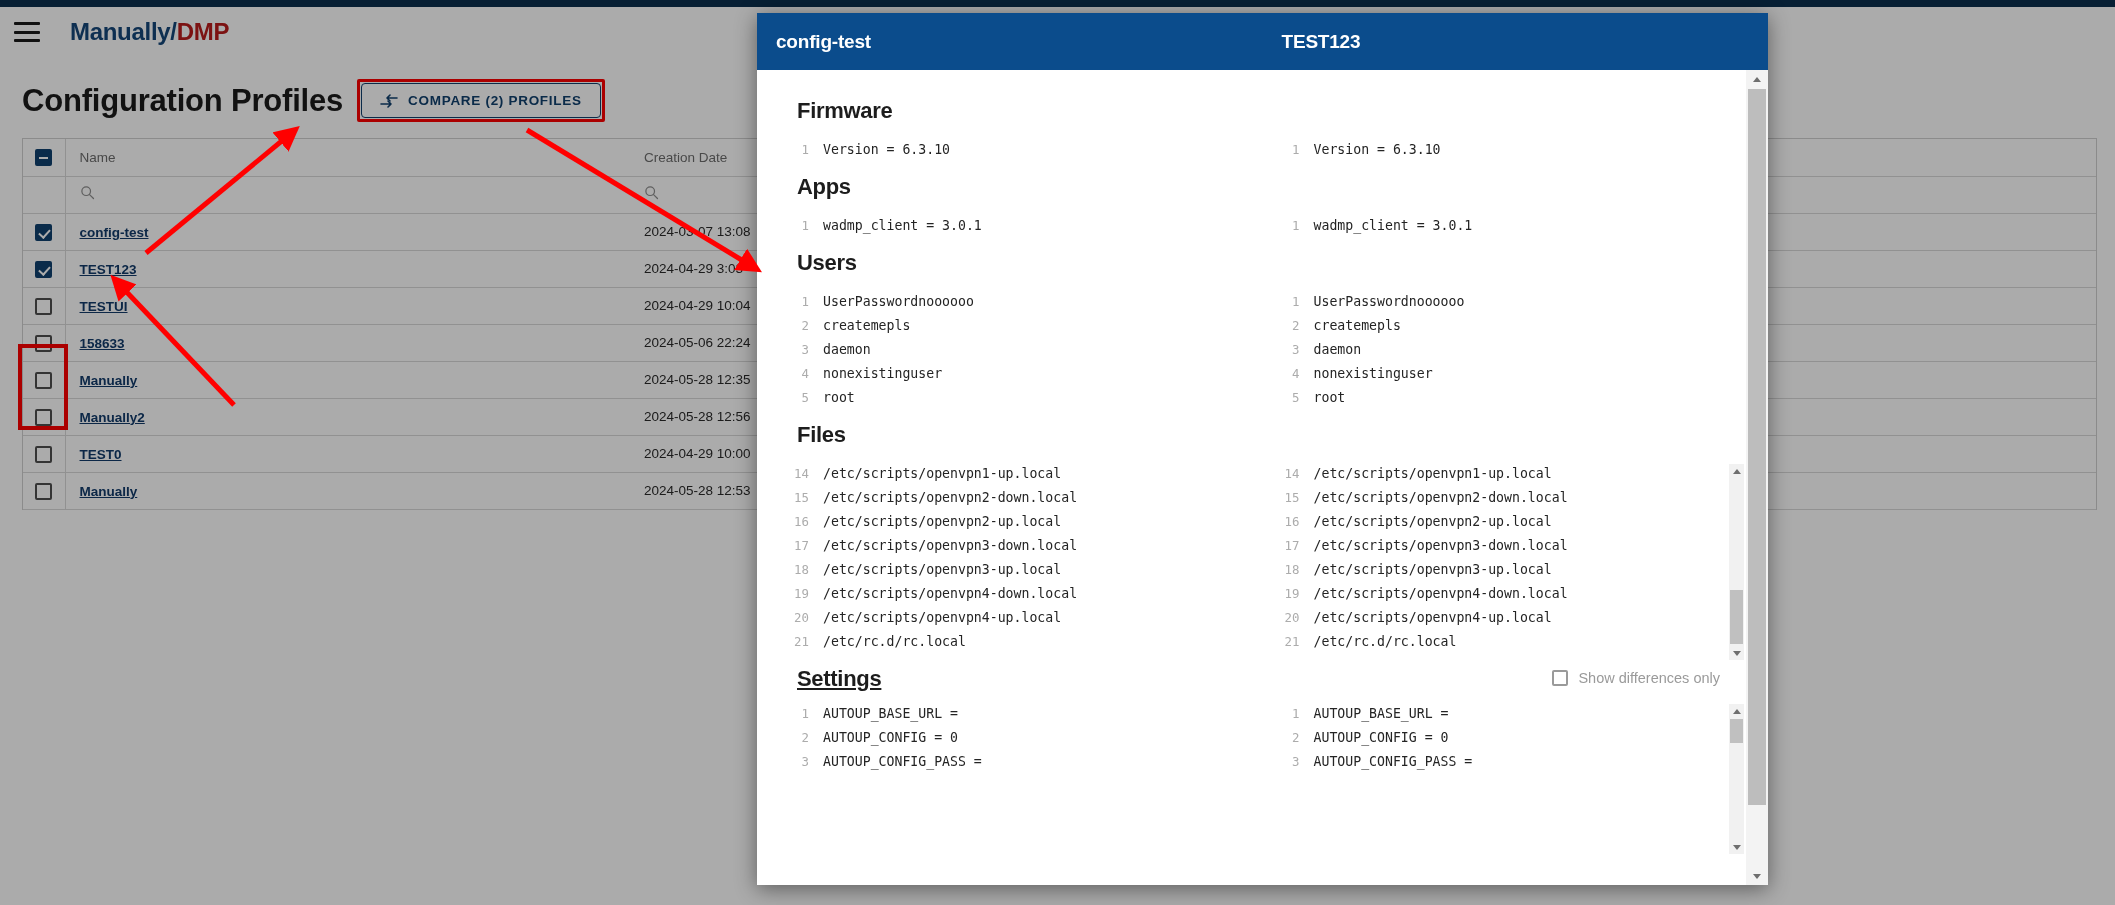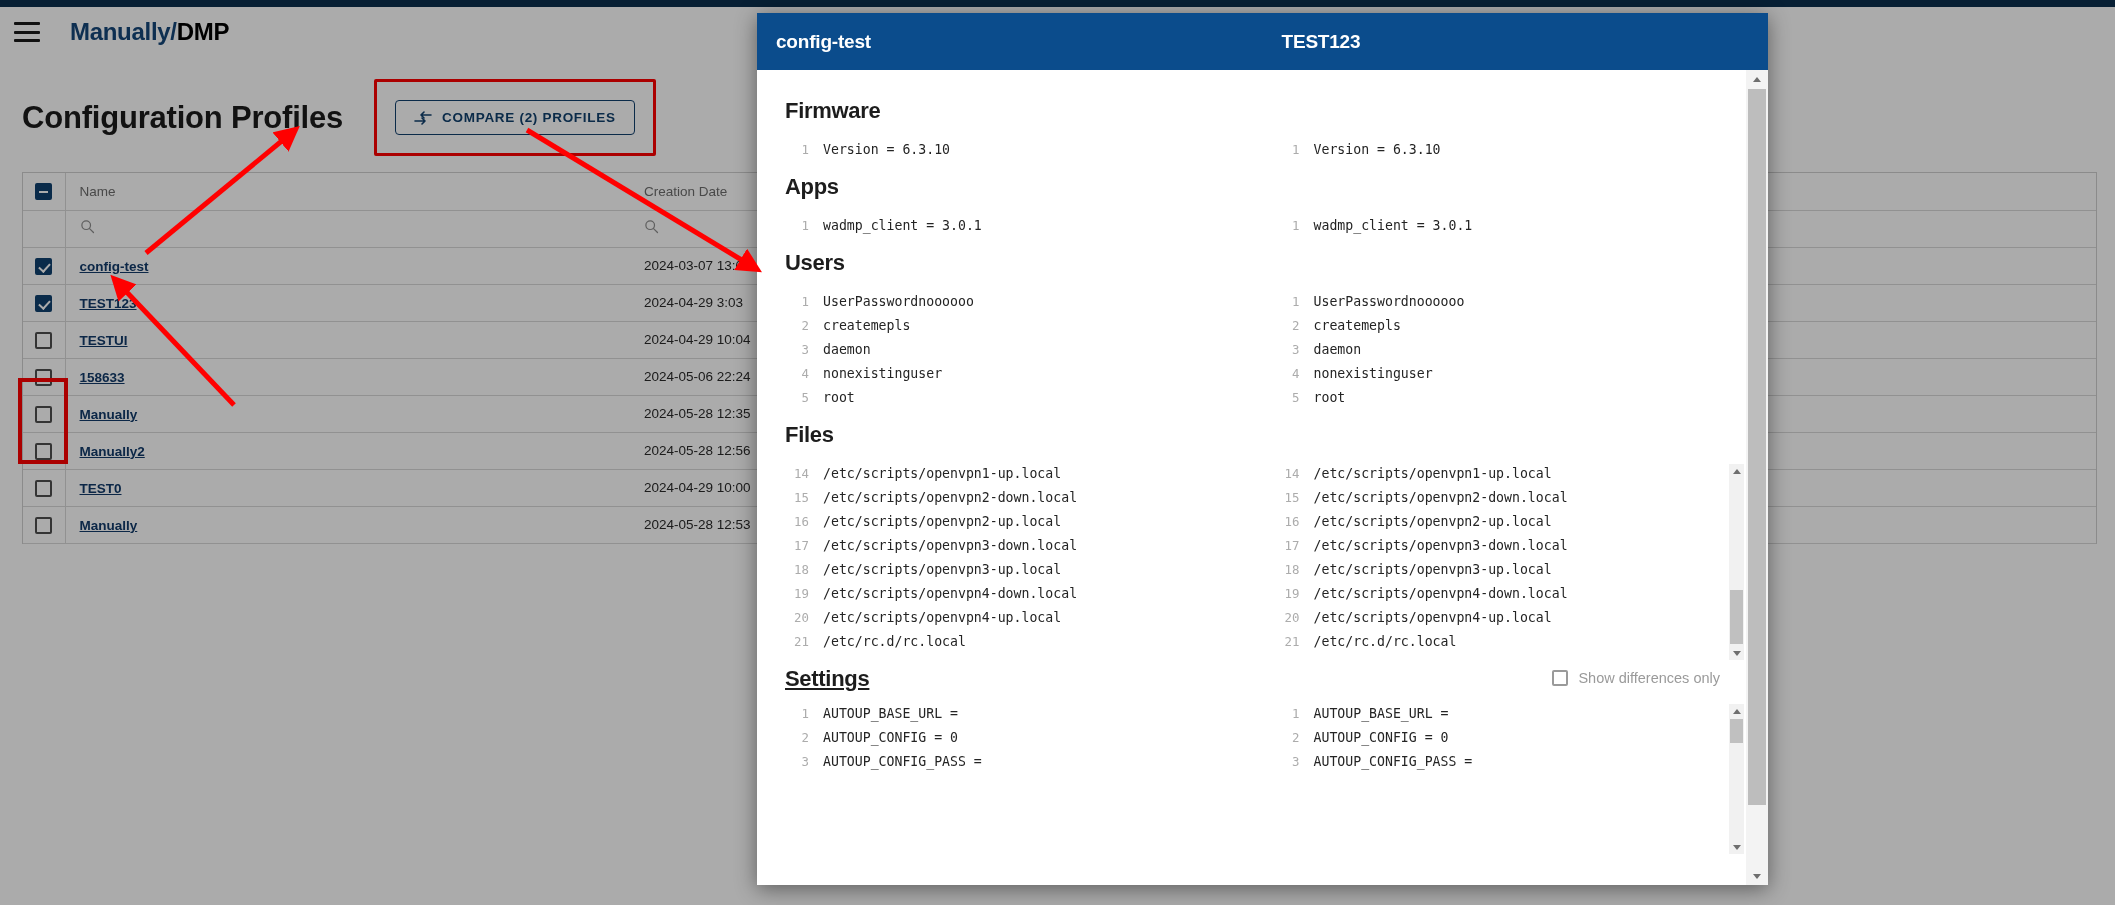--- a/index.html
+++ b/index.html
@@ -30,35 +30,35 @@
     display: flex; flex-direction: column; justify-content: space-between;
     cursor: pointer;
   }
   .hamburger i { display: block; height: 3px; background: #1a1a1a; border-radius: 1px; }
   .brand {
     font-size: 24px; font-weight: bold; letter-spacing: -0.3px;
     white-space: nowrap;
   }
   .brand .b1 { color: #15477a; }
   .brand .b2 { color: #15477a; }
-  .brand .b3 { color: #000000; }
+  .brand .b3 { color: #b91c1c; }
 
   .content {
     position: absolute; top: 57px; left: 0; right: 0; bottom: 0;
     background: #fff;
   }
   .pagehead {
     display: flex; align-items: center; gap: 14px;
     padding: 22px 0 16px 22px;
   }
   .page-title {
     font-size: 31px; font-weight: bold; color: #1c1c1c;
     letter-spacing: -0.2px;
   }
-  .cmp-wrap { position: relative; padding: 21px; margin-left: 17px; }
+  .cmp-wrap { position: relative; padding: 4px; }
   .cmp-annot {
     position: absolute; inset: 0;
     border: 3px solid #ff0000; border-radius: 2px;
     pointer-events: none;
   }
   .cmp-btn {
     display: flex; align-items: center; gap: 10px;
     border: 1px solid #11406e; border-radius: 4px;
     background: transparent;
     color: #11406e;
@@ -150,21 +150,21 @@
     flex: 1 1 auto; position: relative; overflow: hidden;
     padding: 0 0 0 0;
   }
   .modal-scroll {
     position: absolute; inset: 0 22px 0 0;
     padding: 16px 0 0 0;
   }
   .section { padding: 0 0 0 0; }
   .sec-title {
     font-size: 22px; font-weight: bold; color: #1d1d1d;
-    padding: 12px 0 14px 28px; letter-spacing: -0.3px;
+    padding: 12px 0 14px 40px; letter-spacing: -0.3px;
   }
   .sec-title-row {
     display: flex; align-items: center; justify-content: space-between;
     padding-right: 26px;
   }
   .sec-title-row .sec-title { padding-bottom: 10px; text-decoration: underline; }
   .diffbox { display: flex; align-items: center; gap: 10px; }
   .diffbox .dcb {
     width: 16px; height: 16px; border: 2px solid #9a9a9a; border-radius: 2px;
     background: #fff; cursor: pointer;

